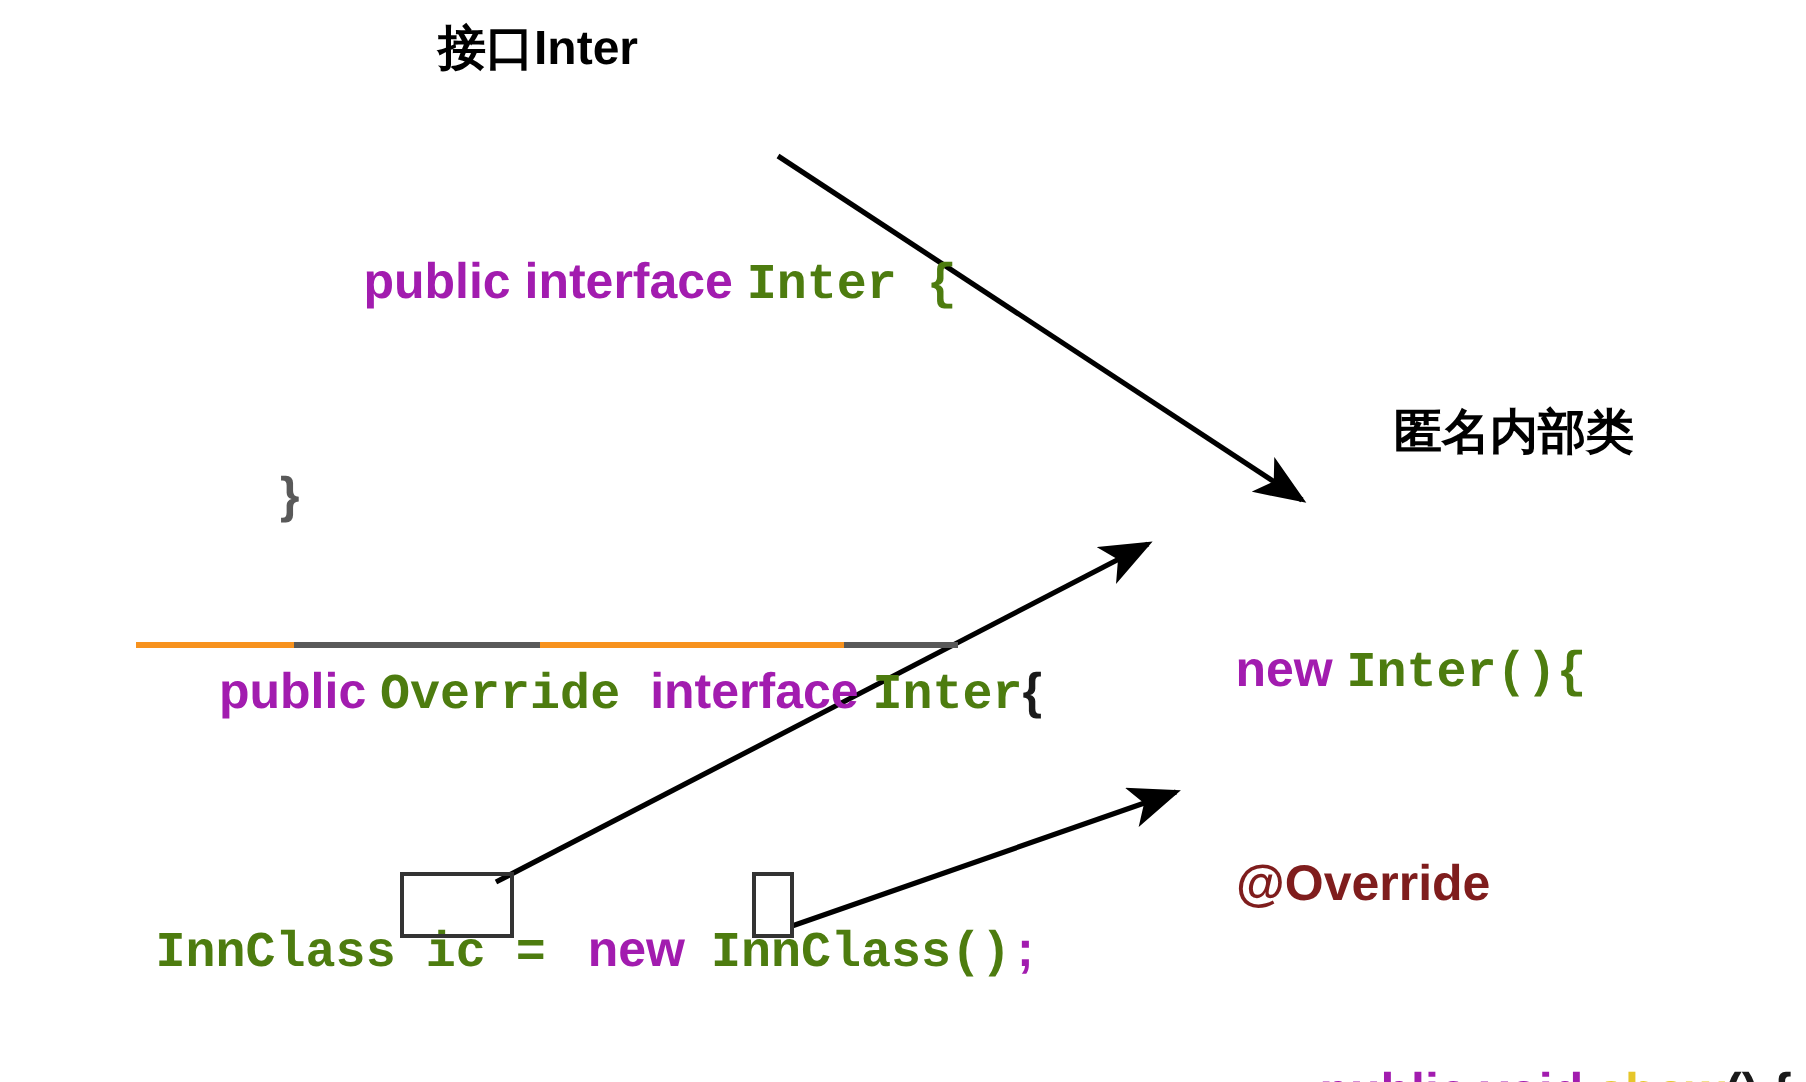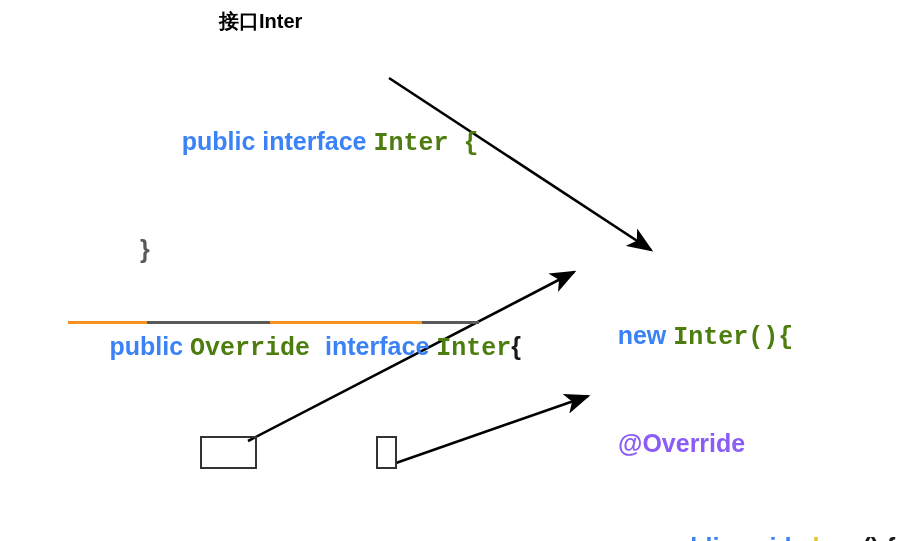--- a/index.html
+++ b/index.html
@@ -13,36 +13,36 @@
     height: 541px;
     background: #ffffff;
     overflow: hidden;
     font-family: "Liberation Sans", "DejaVu Sans", sans-serif;
   }
   .abs { position: absolute; white-space: pre; }
 
   
   .heading {
     font-weight: bold;
-    font-size: 20px;
+    font-size: 24px;
     color: #000000;
     letter-spacing: 0px;
   }
 
   
   .code {
     font-weight: bold;
     font-size: 25px;
     line-height: 1.0;
     color: #595959;
   }
-  .kw      { color: #3b82f6; }
+  .kw      { color: #a21caf; }
   .gray    { color: #4d7c0f; font-family: Liberation Mono, monospace; }
   .dark    { color: #1a1a1a; }
-  .anno    { color: #8b5cf6; }
+  .anno    { color: #7f1d1d; }
   .mth2    { color: #E6C62A; }
 
   
   .struck { position: relative; }
   .strike-seg { position: absolute; height: 3px; }
 
   
   .box {
     border: 2px solid #333333;
     position: absolute;
@@ -95,30 +95,34 @@
     </div>
 
     <div class="anno" style="margin-top:6px; padding-left:30px;">@Override</div>
 
     
 
     
     
   </div>
 
+  <div class="abs heading" style="left:697px; top:200px;">匿名内部类</div>
 
   <div class="abs code" style="left:576px; top:248px;">
     <div>
       <span class="kw">new </span><span class="gray">Inter(){</span>
     </div>
     <div class="anno" style="margin-top:6px; padding-left:42px;">@Override</div>
     <div style="margin-top:4px; padding-left:42px;">
       <span class="kw">public void </span><span class="mth2">show</span><span class="dark">() {</span>
     </div>
     
     
   </div>
 
+  <div class="abs code" style="left:50px; top:438px;">
+    <span class="gray">InnClass ic = </span><span class="kw" style="padding:2px 7px 2px 6px;">new</span><span class="gray" style="padding-left:6px;">InnClass()</span><span class="kw" style="padding:2px 3px;">;</span>
+  </div>
 
   <div class="box" style="left:200px; top:436px; width:57px; height:33px;"></div>
   <div class="box" style="left:376px; top:436px; width:21px; height:33px;"></div>
 
 </div>
 
 </body></html>

